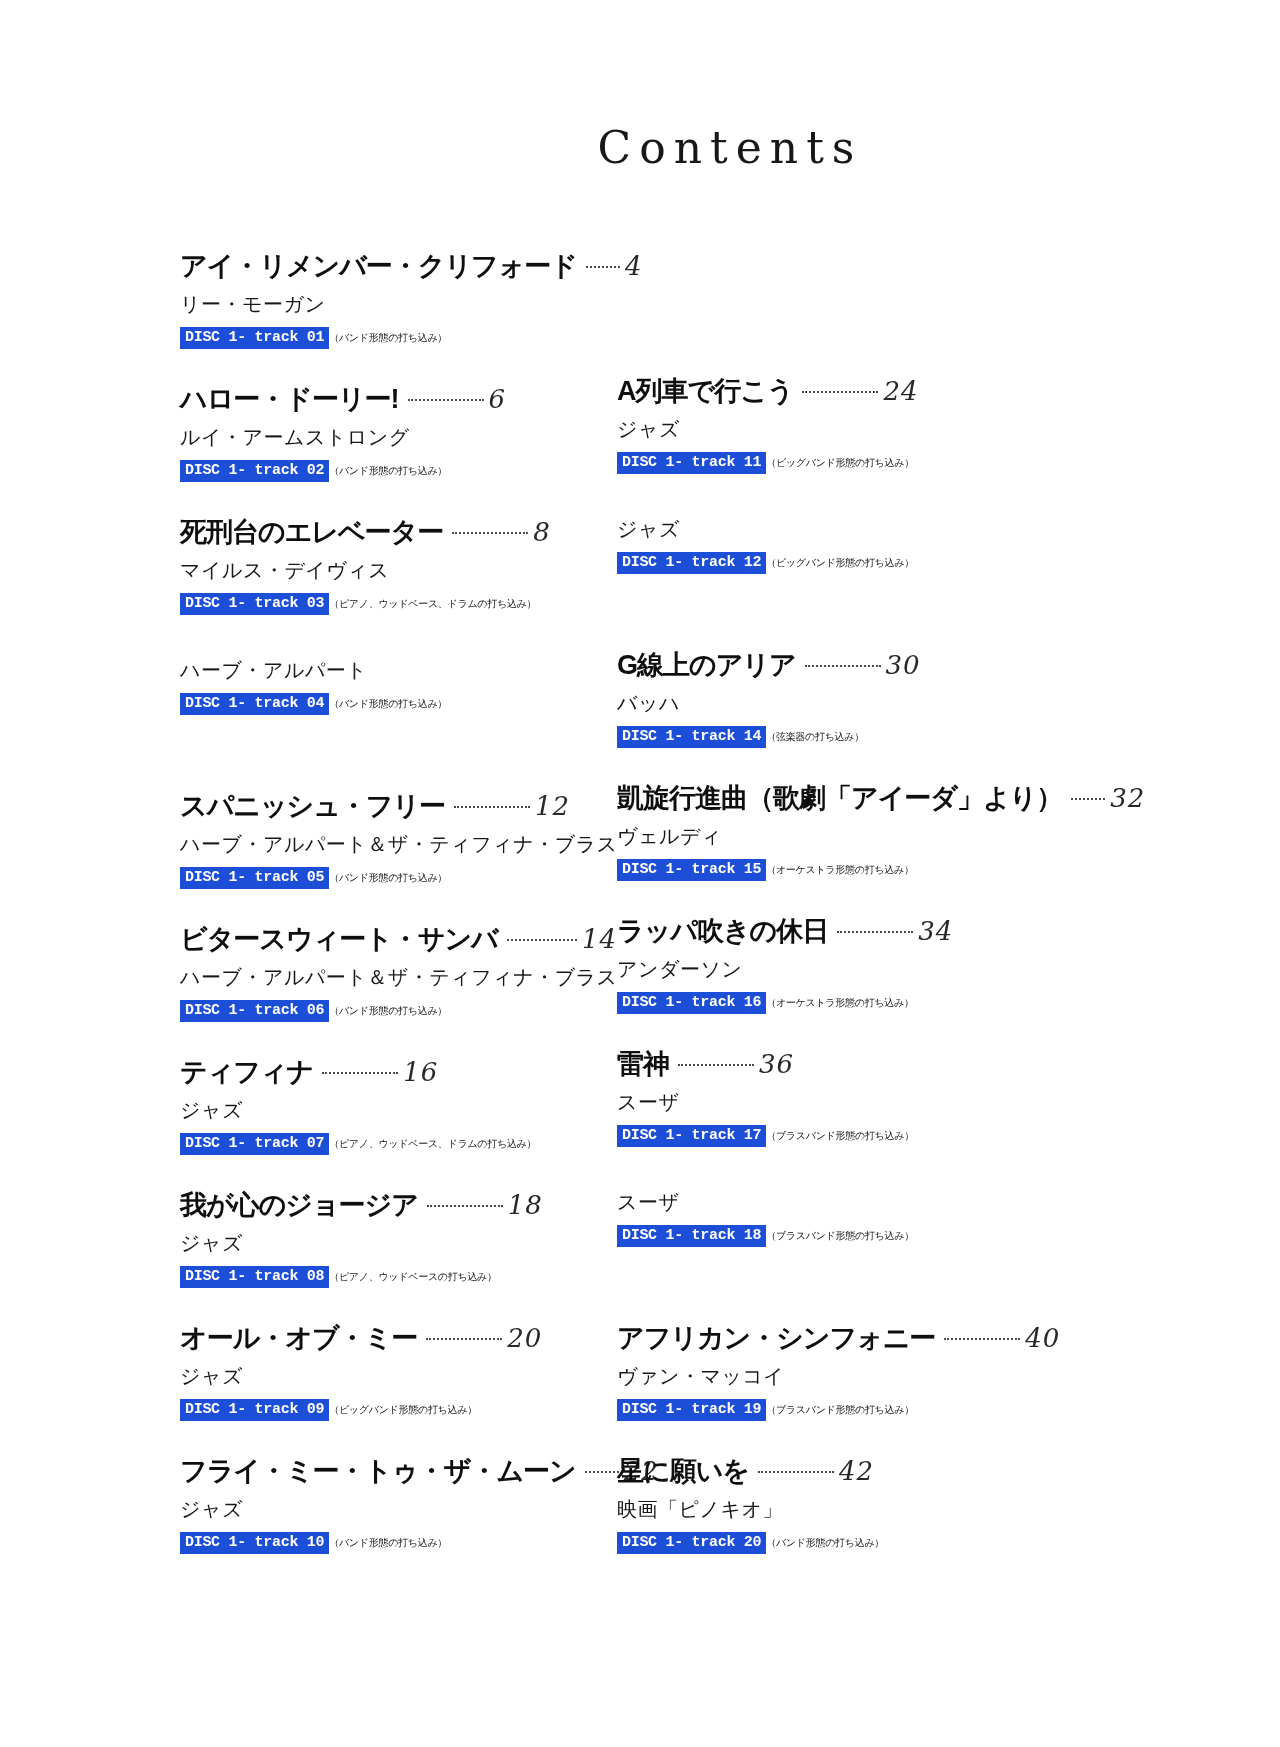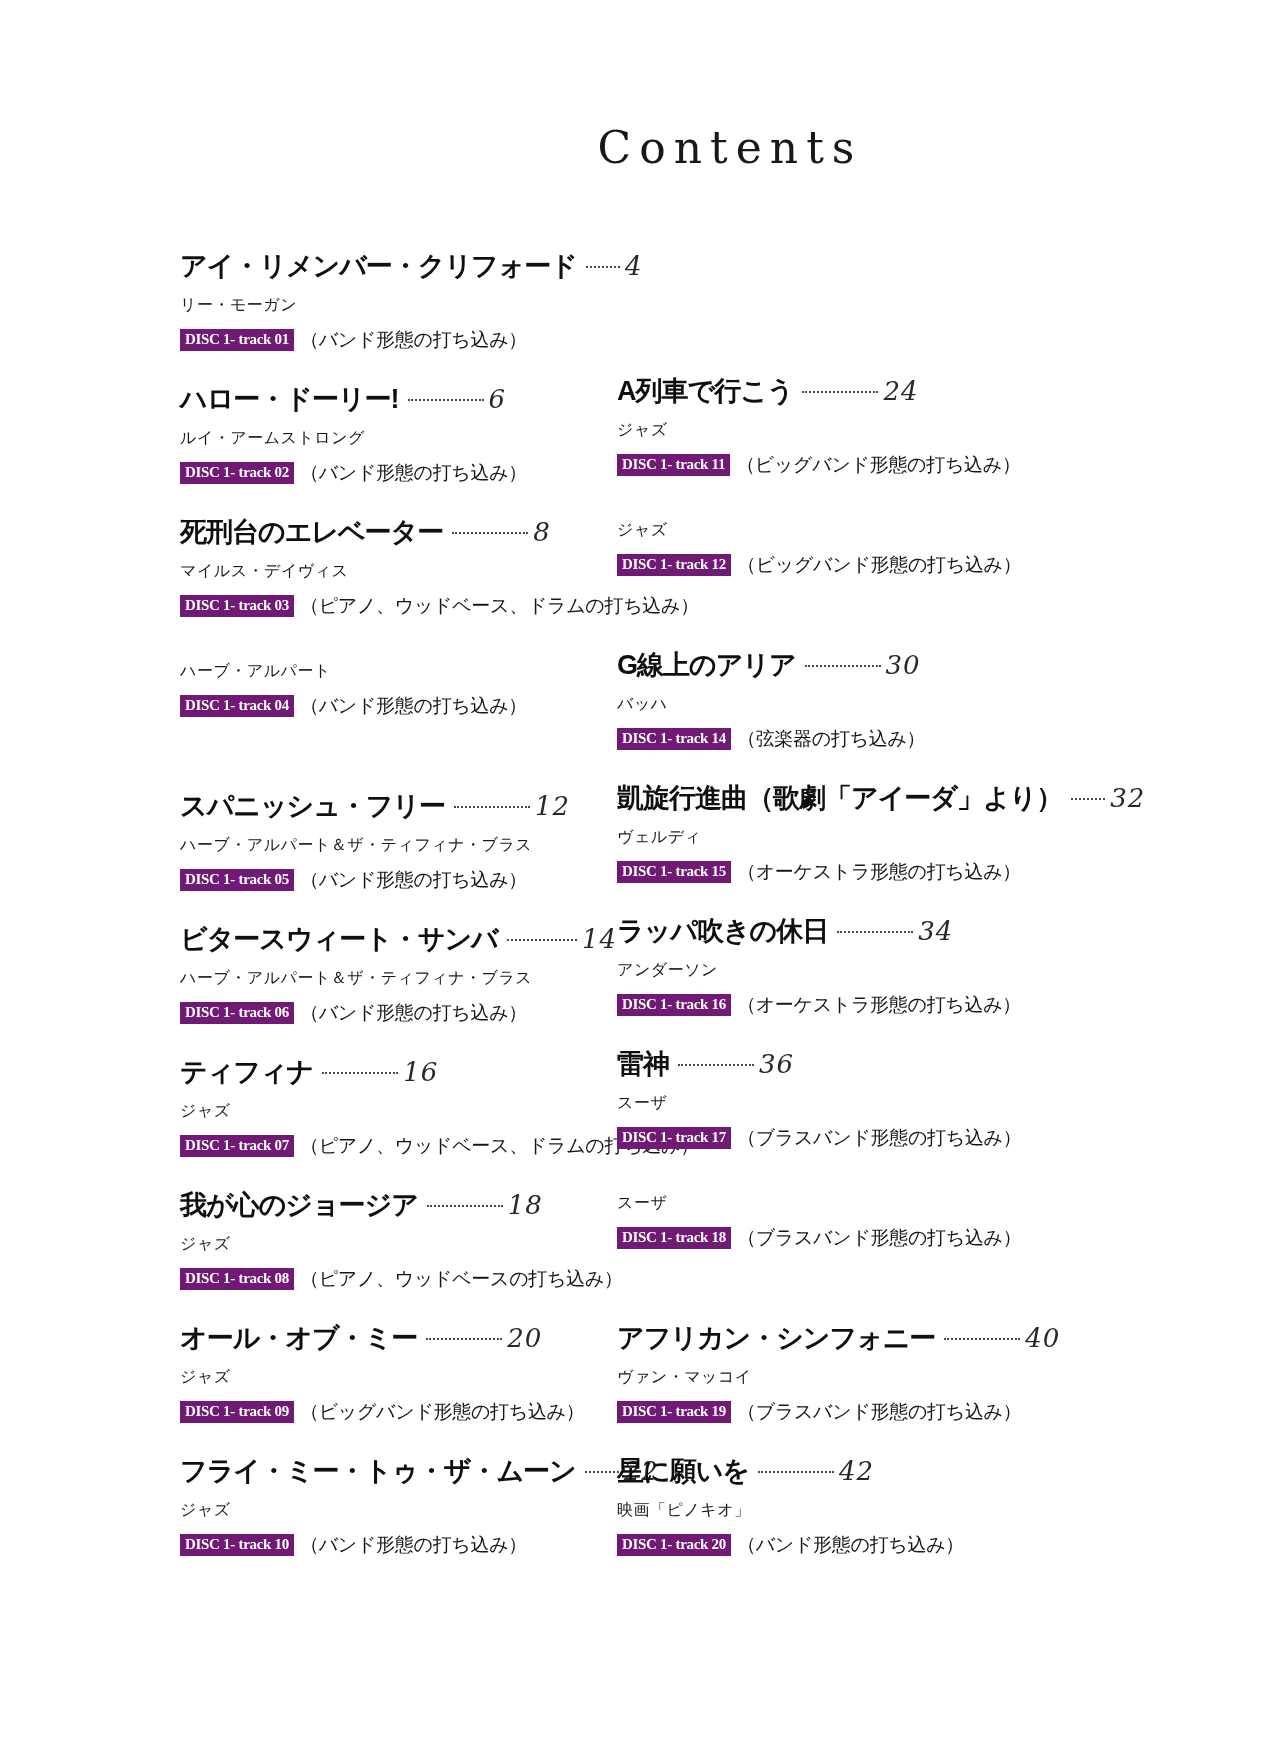--- a/index.html
+++ b/index.html
@@ -66,50 +66,49 @@
   .page-num {
     font-family: "DejaVu Serif", "Liberation Serif", serif;
     font-style: italic;
     font-size: 26px;
     letter-spacing: 1px;
     color: #26282a;
     flex: 0 0 auto;
   }
   .artist {
     font-family: "Liberation Serif", "DejaVu Serif", serif;
-    font-size: 16px;
+    font-size: 20px;
     letter-spacing: 0.5px;
     color: #17181a;
     margin-top: 8px;
     line-height: 27px;
     white-space: nowrap;
   }
   .track-row {
     display: flex;
     align-items: center;
     margin-top: 9px;
     white-space: nowrap;
   }
   .disc-badge {
-    background: #701a75;
+    background: #1d4ed8;
     color: #ffffff;
-    font-family: Liberation Serif, serif;
+    font-family: Liberation Mono, monospace;
     font-weight: 700;
     font-size: 15px;
     letter-spacing: -0.3px;
     line-height: 17px;
     padding: 2px 5px 3px 5px;
   }
   .arr-note {
     font-family: "Liberation Sans", sans-serif;
     font-weight: 500;
-    font-size: 19px;
+    font-size: 10px;
     letter-spacing: -0.3px;
     color: #141516;
-    margin-left: 6px;
   }
 </style>
 </head>
 <body>
 
 <div class="page">
   <h1 class="contents-title">Contents</h1>
 
   <div class="columns">
     <div class="toc-column left">

